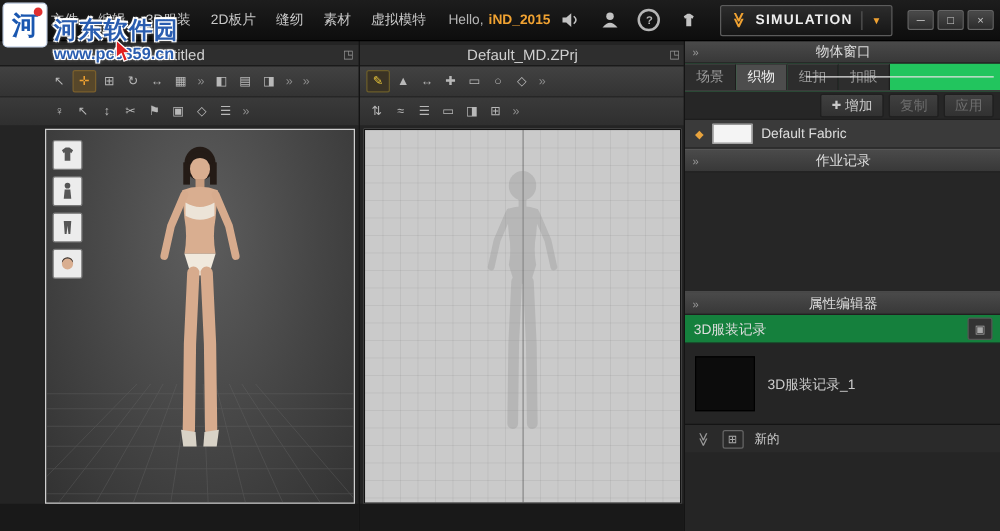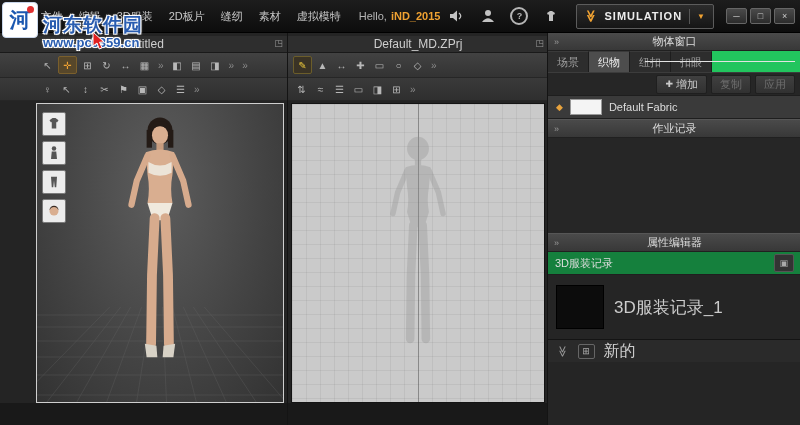--- a/index.html
+++ b/index.html
@@ -82,27 +82,27 @@
   .fabric-flag{color:#e8a33d;font-size:9px;}
   .swatch{width:30px;height:14px;background:#f4f4f4;border:1px solid #999;}
   .fabric-name{font-size:11px;color:#ddd;}
   #prop-empty{height:95px;background:#262626;flex:none;}
   .hist-sub{height:22px;display:flex;align-items:center;background:#15803d;padding:0 7px;font-size:11px;
             color:#ddd;border-bottom:1px solid #1f1f1f;flex:none;}
   .hist-tool{margin-left:auto;width:18px;height:16px;border:1px solid #555;background:#333;display:flex;
              align-items:center;justify-content:center;font-size:9px;color:#aaa;border-radius:2px;}
   .hist-item{display:flex;align-items:center;gap:10px;padding:8px;background:#252525;height:48px;flex:none;}
   .hist-thumb{width:46px;height:42px;background:#0c0c0c;border:1px solid #000;}
-  .hist-label{font-size:17px;color:#ccc;text-align:center;}
+  .hist-label{font-size:11px;color:#ccc;text-align:center;}
   .new-row{height:22px;display:flex;align-items:center;gap:9px;padding-left:9px;background:#2a2a2a;
            border-top:1px solid #141414;flex:none;}
   .chevs-down{transform:rotate(90deg);color:#9a9a9a;font-size:11px;display:inline-block;}
   .new-box{width:15px;height:13px;border:1px solid #666;display:flex;align-items:center;justify-content:center;
            font-size:9px;color:#aaa;border-radius:2px;}
-  .new-label{font-size:16px;color:#ccc;}
+  .new-label{font-size:10px;color:#ccc;}
   .rp-fill{flex:1;background:#252525;}
   
   #watermark{position:absolute;left:2px;top:2px;z-index:60;display:flex;align-items:flex-start;}
   .wm-logo{width:34px;height:34px;background:#fff;border-radius:4px;display:flex;align-items:center;
            justify-content:center;border:1px solid #c9d6ea;position:relative;}
   .wm-logo-char{color:#1a57b0;font-weight:bold;font-size:21px;}
   .wm-logo-dot{position:absolute;right:3px;top:3px;width:7px;height:7px;background:#e03030;border-radius:50%;}
   .wm-texts{margin-left:5px;margin-top:12px;}
   .wm-name{font-size:19px;font-weight:bold;color:#2a5db0;letter-spacing:1px;line-height:21px;
     text-shadow:-1px -1px 0 #fff,1px -1px 0 #fff,-1px 1px 0 #fff,1px 1px 0 #fff,0 0 3px #fff;}

